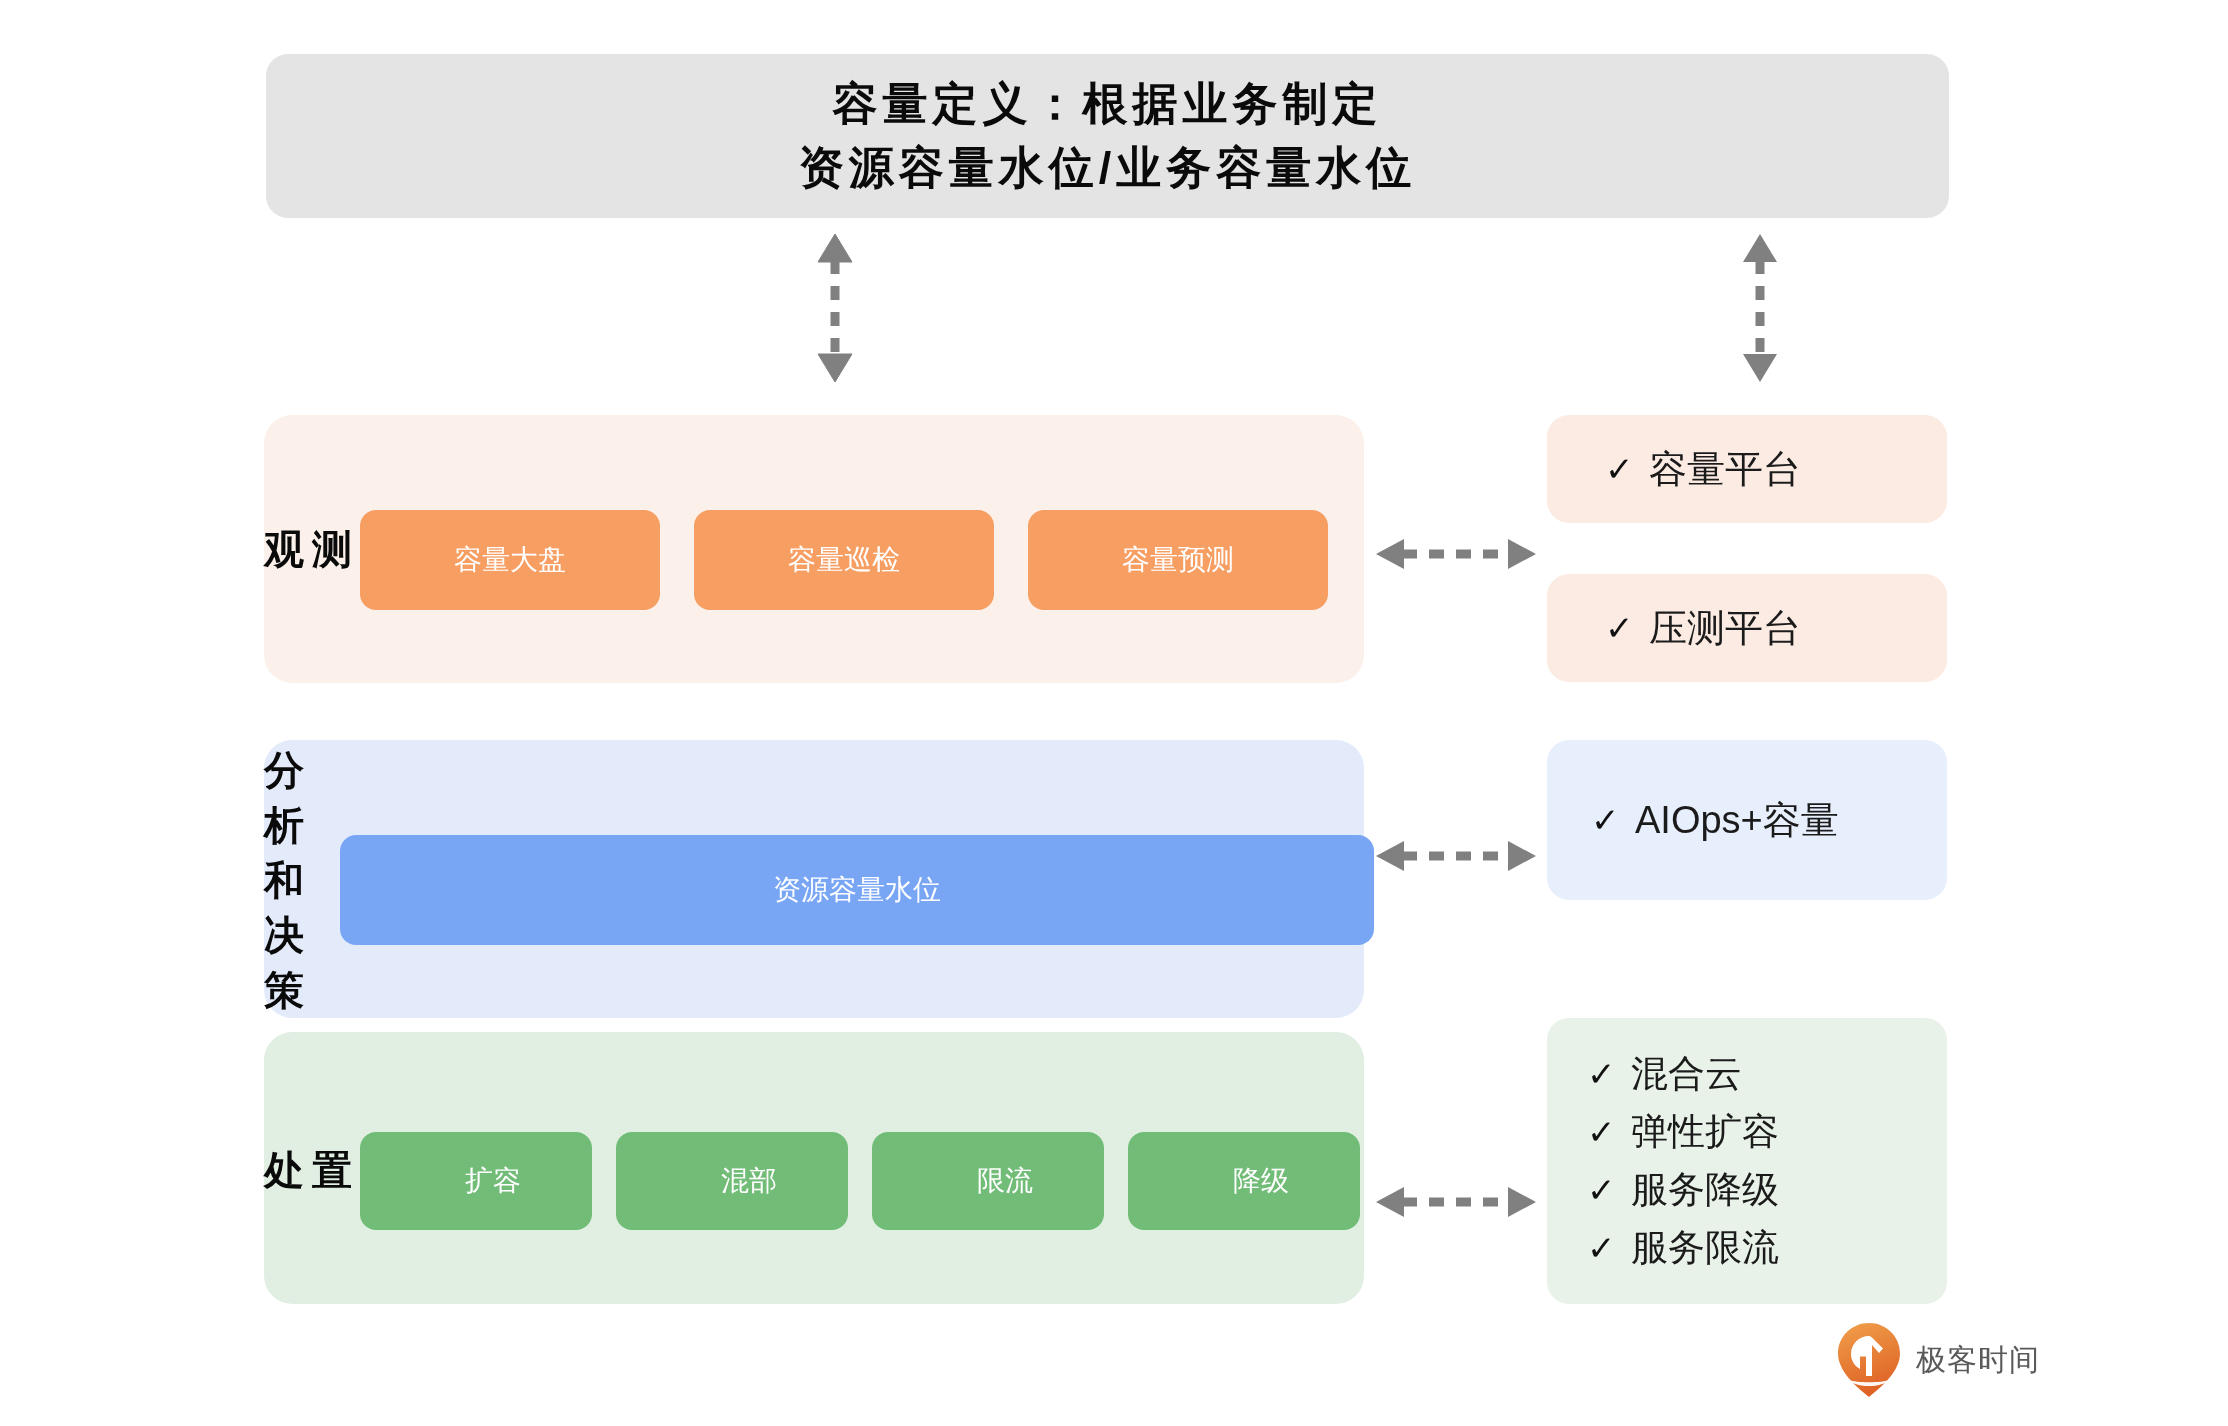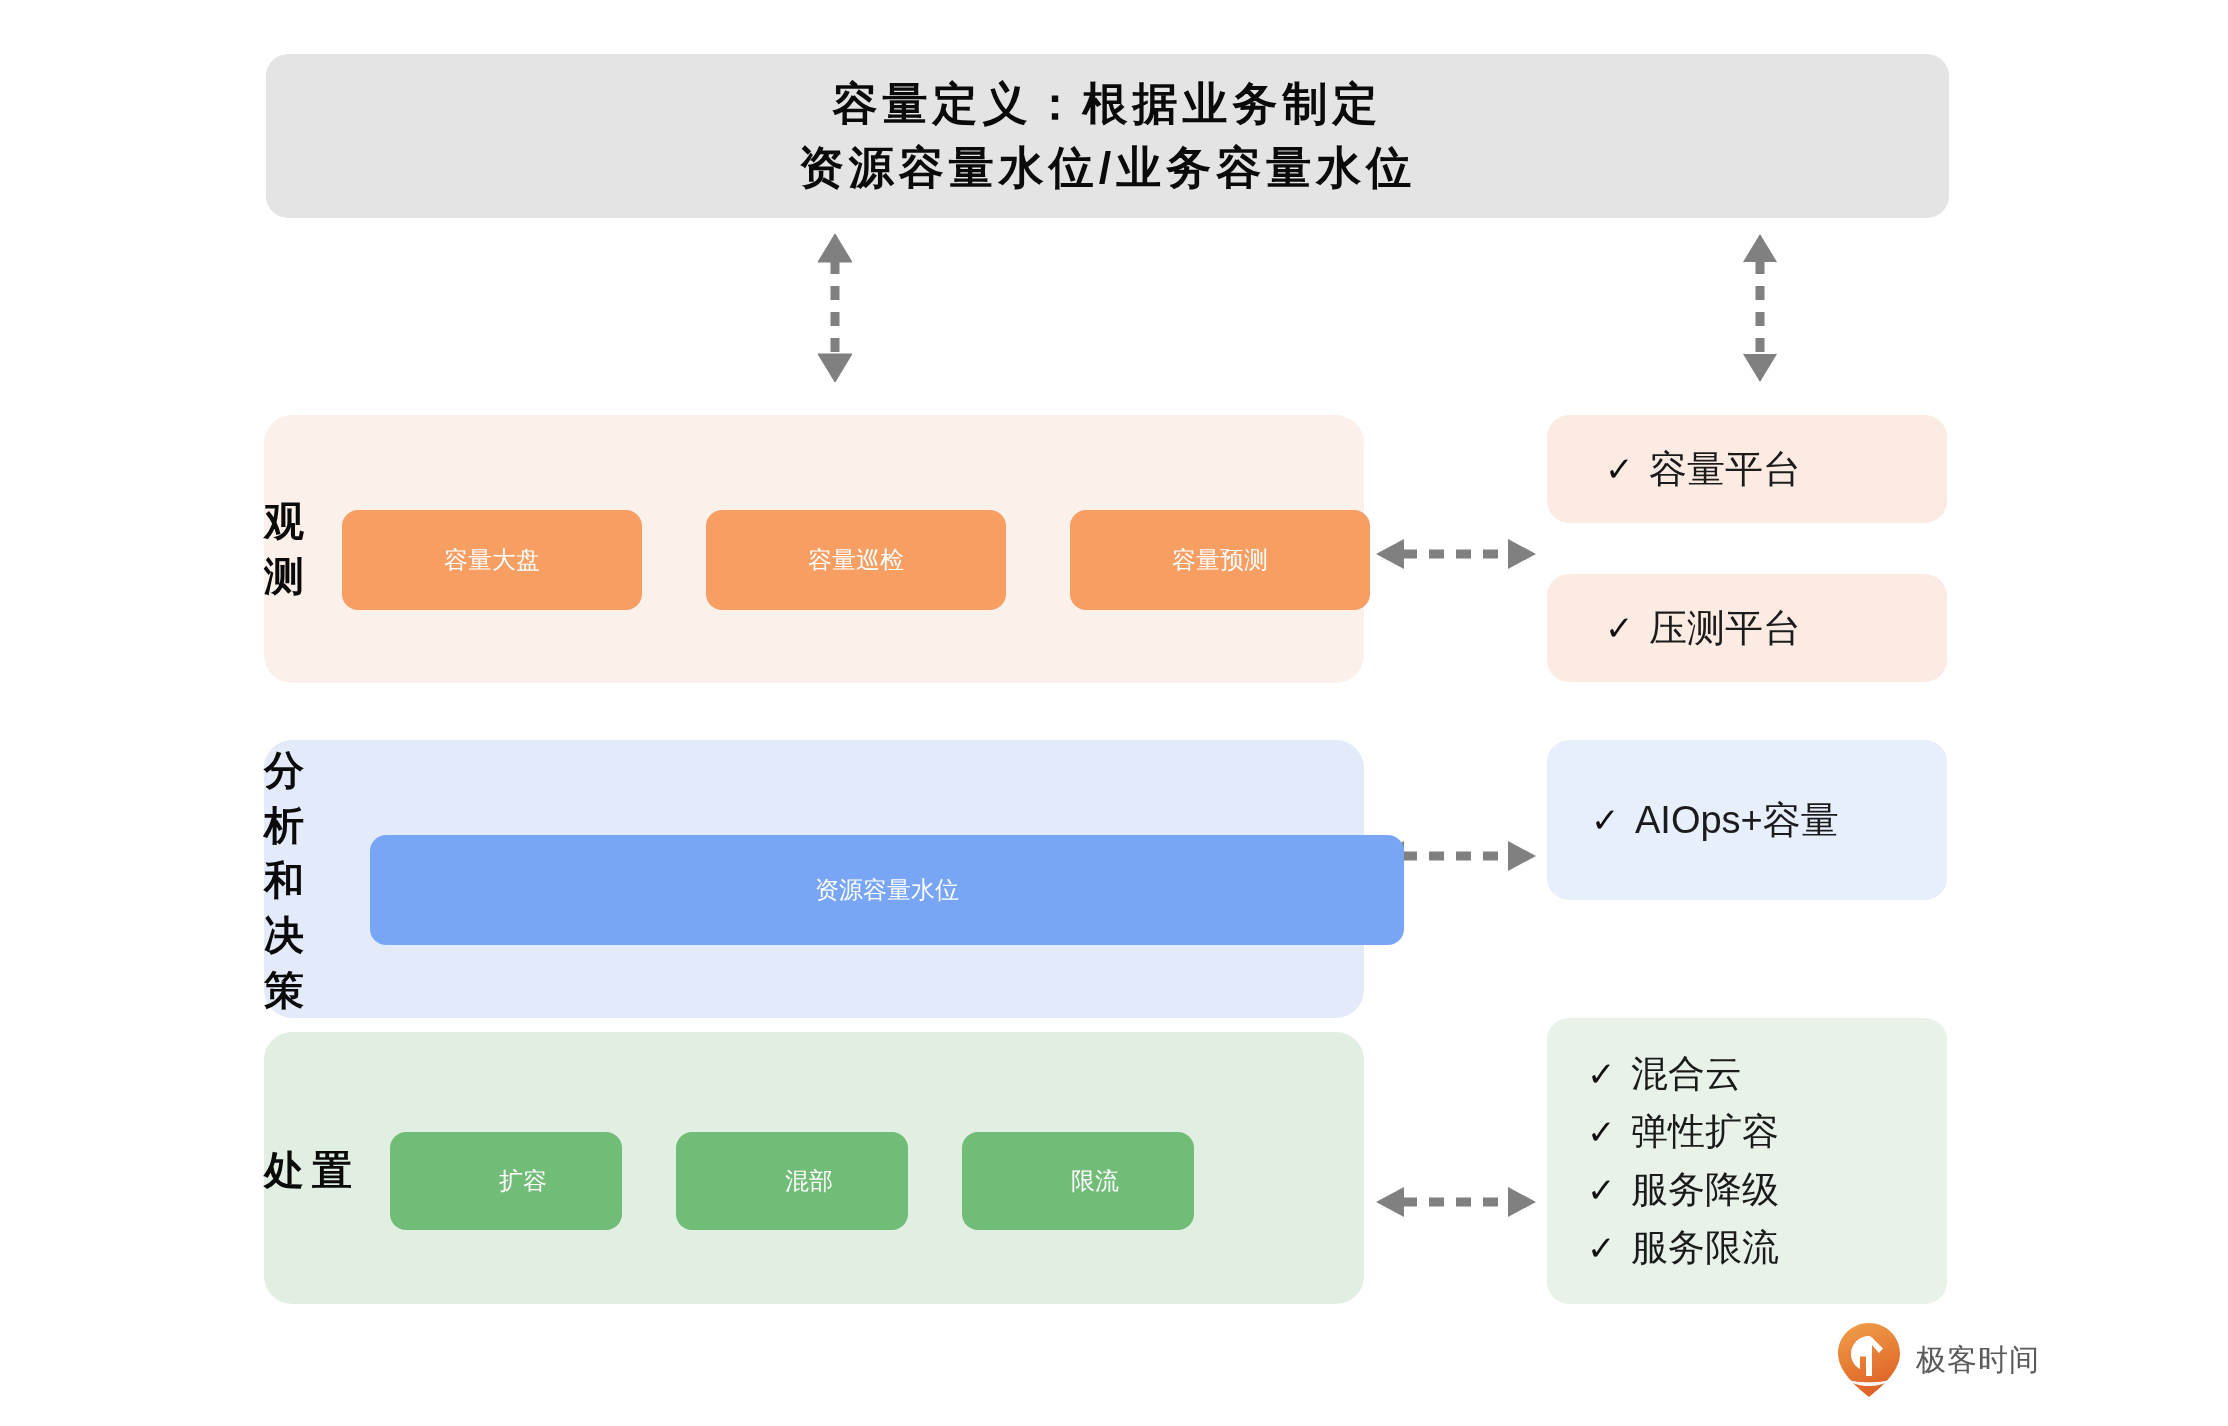--- a/index.html
+++ b/index.html
@@ -73,26 +73,25 @@
   }
   .chip-row {
     display: flex;
     justify-content: center;
   }
   .chip {
     display: flex;
     align-items: center;
     justify-content: center;
     color: #ffffff;
-    font-size: 24px;
+    font-size: 28px;
     font-weight: normal;
     border-radius: 16px;
     box-sizing: border-box;
     white-space: nowrap;
-    margin-left: 30px;
   }
 
   
   #layer-observation {
     top: 415px;
     height: 268px;
     background: #fbf1ea;
     padding-top: 22px;
   }
   #layer-observation .layer-title { margin-bottom: 22px; }
@@ -277,20 +276,21 @@
     <div class="chip">资源容量水位</div>
   </div>
 </div>
 
 <div class="layer" id="layer-disposal">
   <div class="layer-title">处置</div>
   <div class="chip-row">
     <div class="chip">扩容</div>
     <div class="chip">混部</div>
     <div class="chip">限流</div>
+    <div class="chip">降级</div>
   </div>
 </div>
 
 <div class="side-card" id="card-capacity-platform">
   <div class="side-item">
     <span class="check-icon">✓</span>
     <span class="side-label">容量平台</span>
   </div>
 </div>
 

